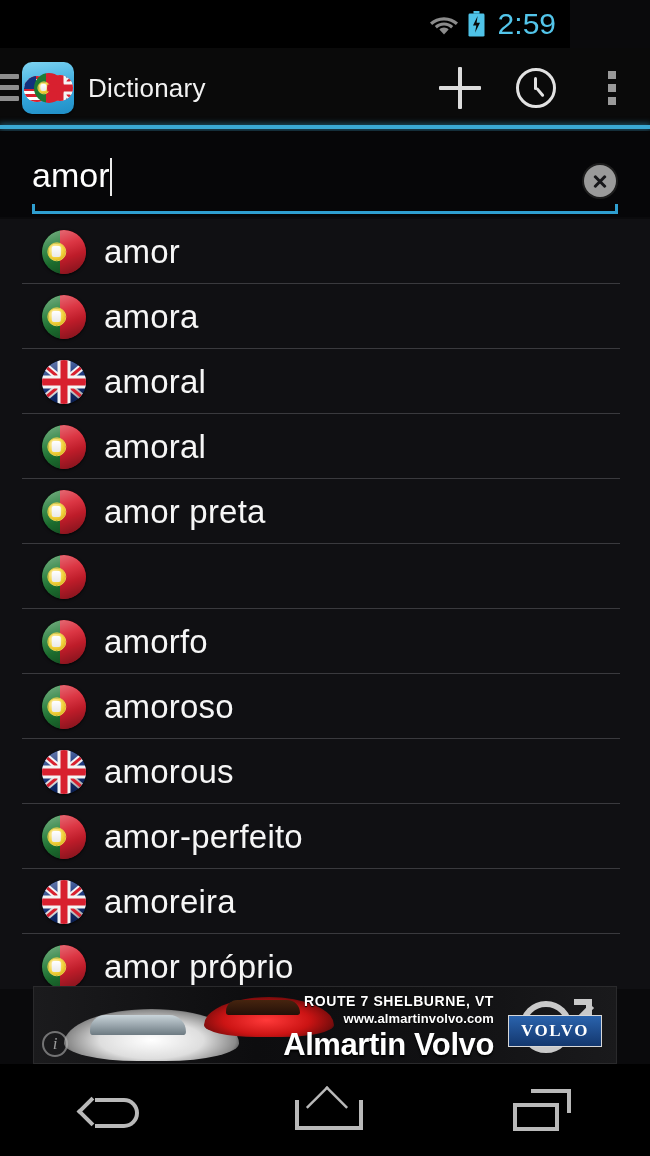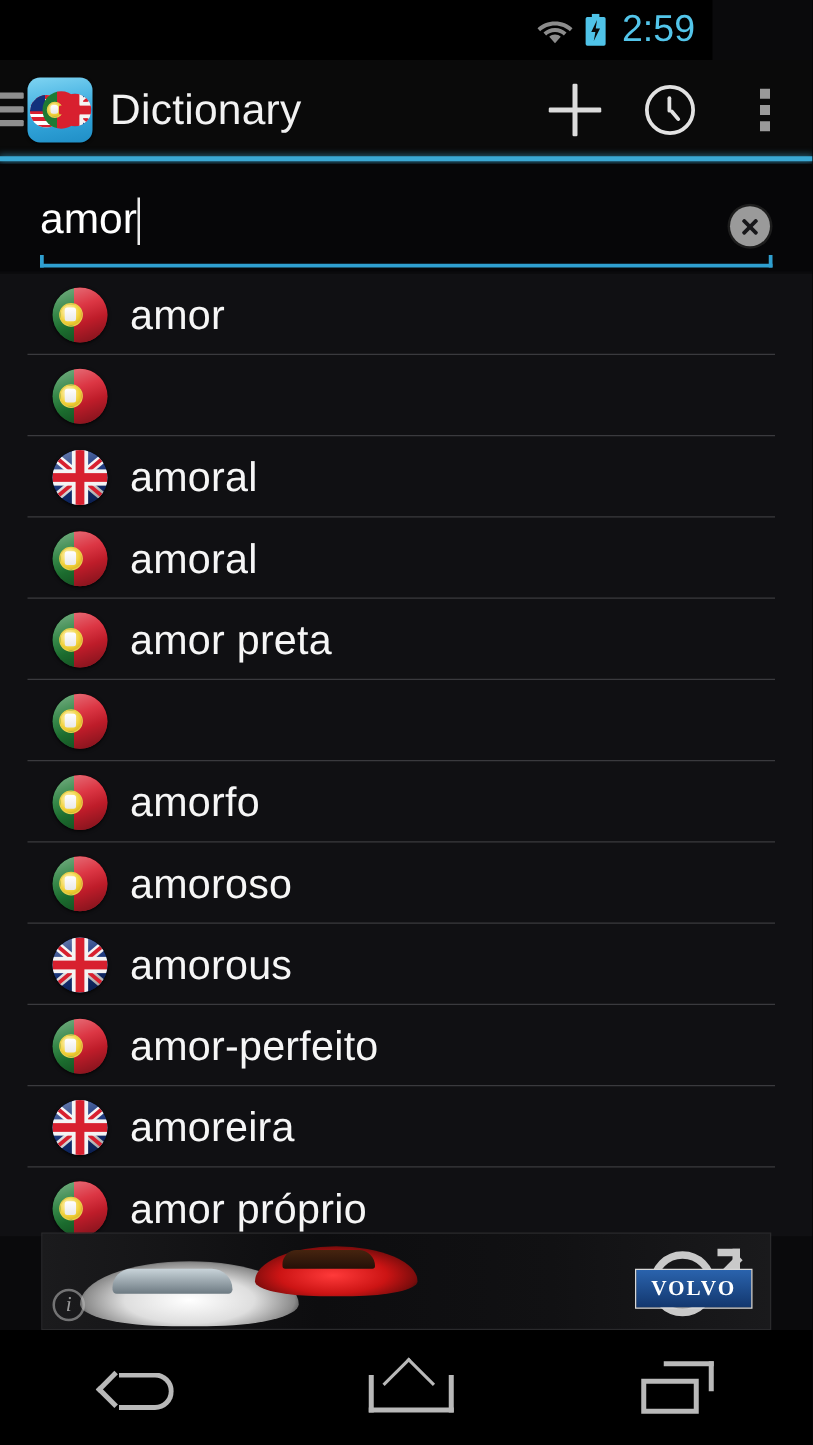--- a/index.html
+++ b/index.html
@@ -45,21 +45,21 @@
     width:52px; height:52px; margin-left:3px; border-radius:10px;
     background:linear-gradient(170deg,#7fd4f2 0%,#35a8dd 55%,#1f8ec6 100%);
     position:relative; overflow:hidden; flex:none;
     box-shadow:0 1px 2px rgba(0,0,0,.7);
   }
   .app-icon .fl{ position:absolute; border-radius:50%; overflow:hidden; }
   .app-icon .fl-us{ width:26px;height:26px; left:2px; top:14px; }
   .app-icon .fl-uk{ width:26px;height:26px; right:1px; top:13px; }
   .app-icon .fl-pt{ width:30px;height:30px; left:12px; top:11px; z-index:3; }
   .title-text{
-    color:#f2f2f2; font-size:34px; margin-left:14px; font-weight:400;
+    color:#f2f2f2; font-size:26px; margin-left:14px; font-weight:400;
     letter-spacing:.2px; line-height:1;
   }
   .ab-actions{ margin-left:auto; display:flex; align-items:center; }
   .ab-btn{
     width:76px; height:79px; display:flex; align-items:center; justify-content:center;
   }
   .plus-ico{ position:relative; width:42px; height:42px; }
   .plus-ico:before,.plus-ico:after{
     content:""; position:absolute; background:#dcdcdc; border-radius:1px;
   }
@@ -378,20 +378,21 @@
       <div class="row">
         <span class="flag pt">
           <span class="emblem"></span>
         </span>
         <span class="row-label">amor</span>
       </div>
       <div class="row">
         <span class="flag pt">
           <span class="emblem"></span>
         </span>
+        <span class="row-label">amora</span>
       </div>
       <div class="row">
         <span class="flag uk">
           <span class="d1"></span>
           <span class="d2"></span>
           <span class="dr1"></span>
           <span class="dr2"></span>
           <span class="cv"></span>
           <span class="ch"></span>
           <span class="cvr"></span>
@@ -464,20 +465,25 @@
         <span class="flag pt">
           <span class="emblem"></span>
         </span>
         <span class="row-label">amor próprio</span>
       </div>
     </div>
 
   <div class="ad">
     <div class="carW"></div>
     <div class="carR"></div>
+    <div class="ad-text">
+      <div class="ad-line1">ROUTE 7   SHELBURNE, VT</div>
+      <div class="ad-line2">www.almartinvolvo.com</div>
+      <div class="ad-brand">Almartin Volvo</div>
+    </div>
     <div class="volvo-wrap">
       <div class="volvo-ring"></div>
       <div class="volvo-arrow">
           <i></i>
         </div>
       <div class="volvo-bar">
         <span>VOLVO</span>
       </div>
     </div>
     <div class="ad-info">i</div>

